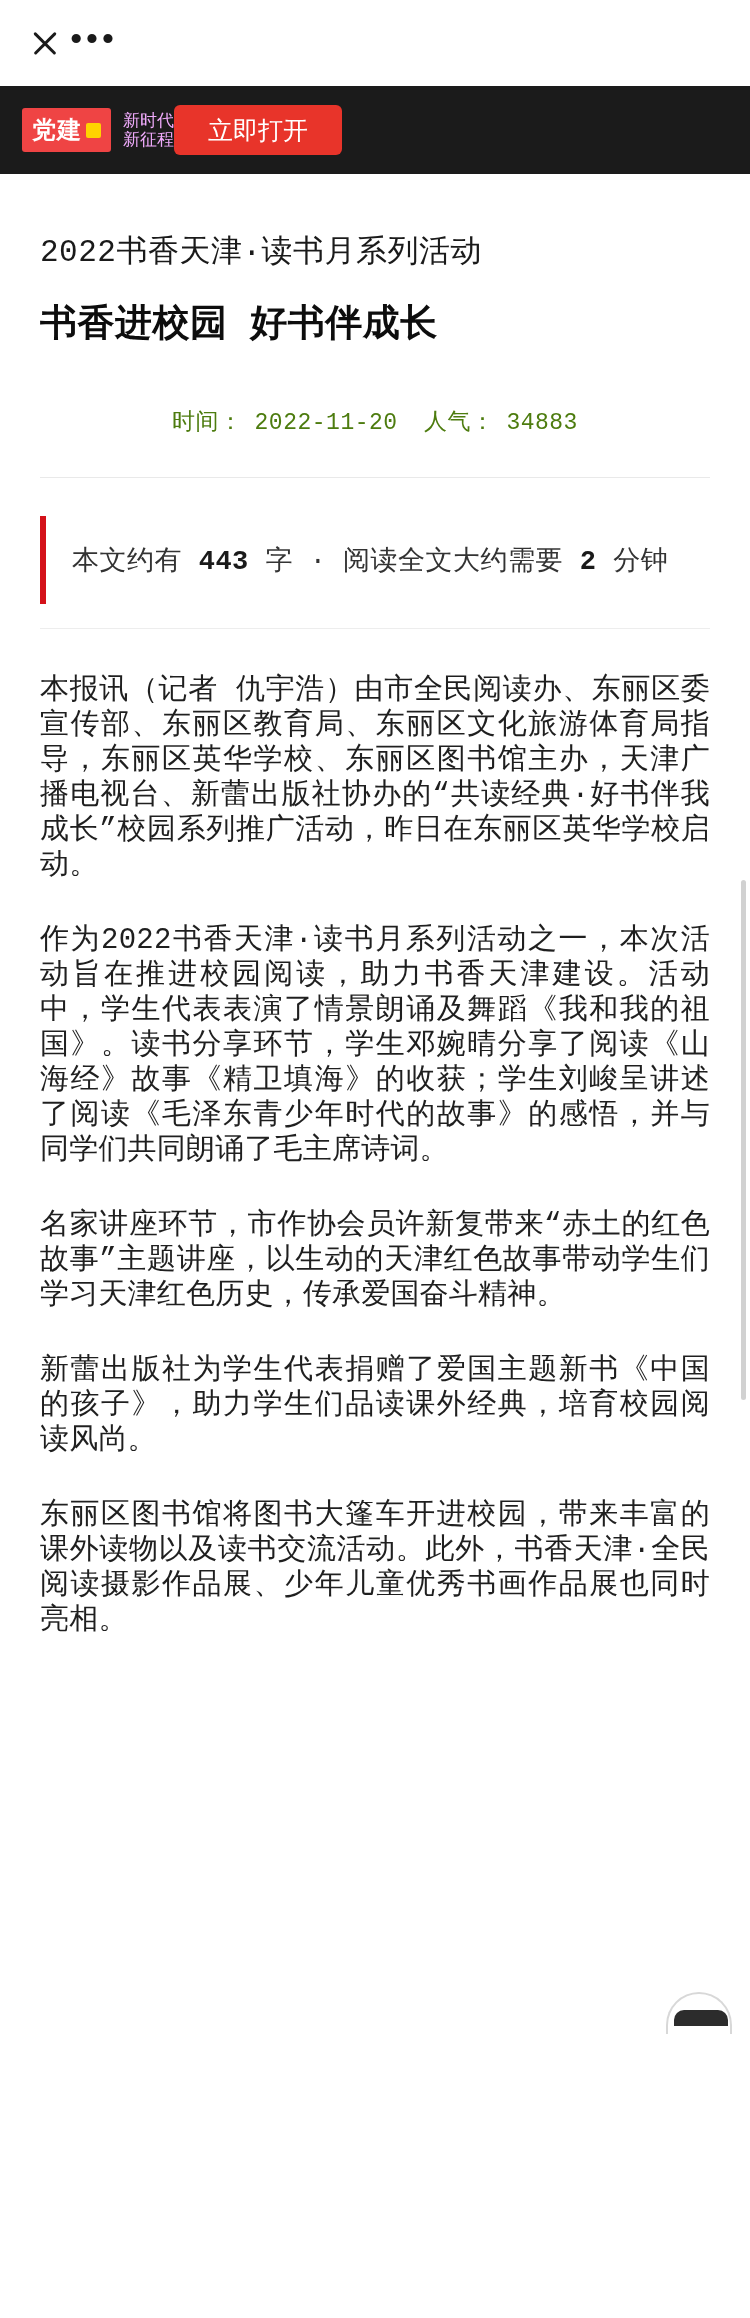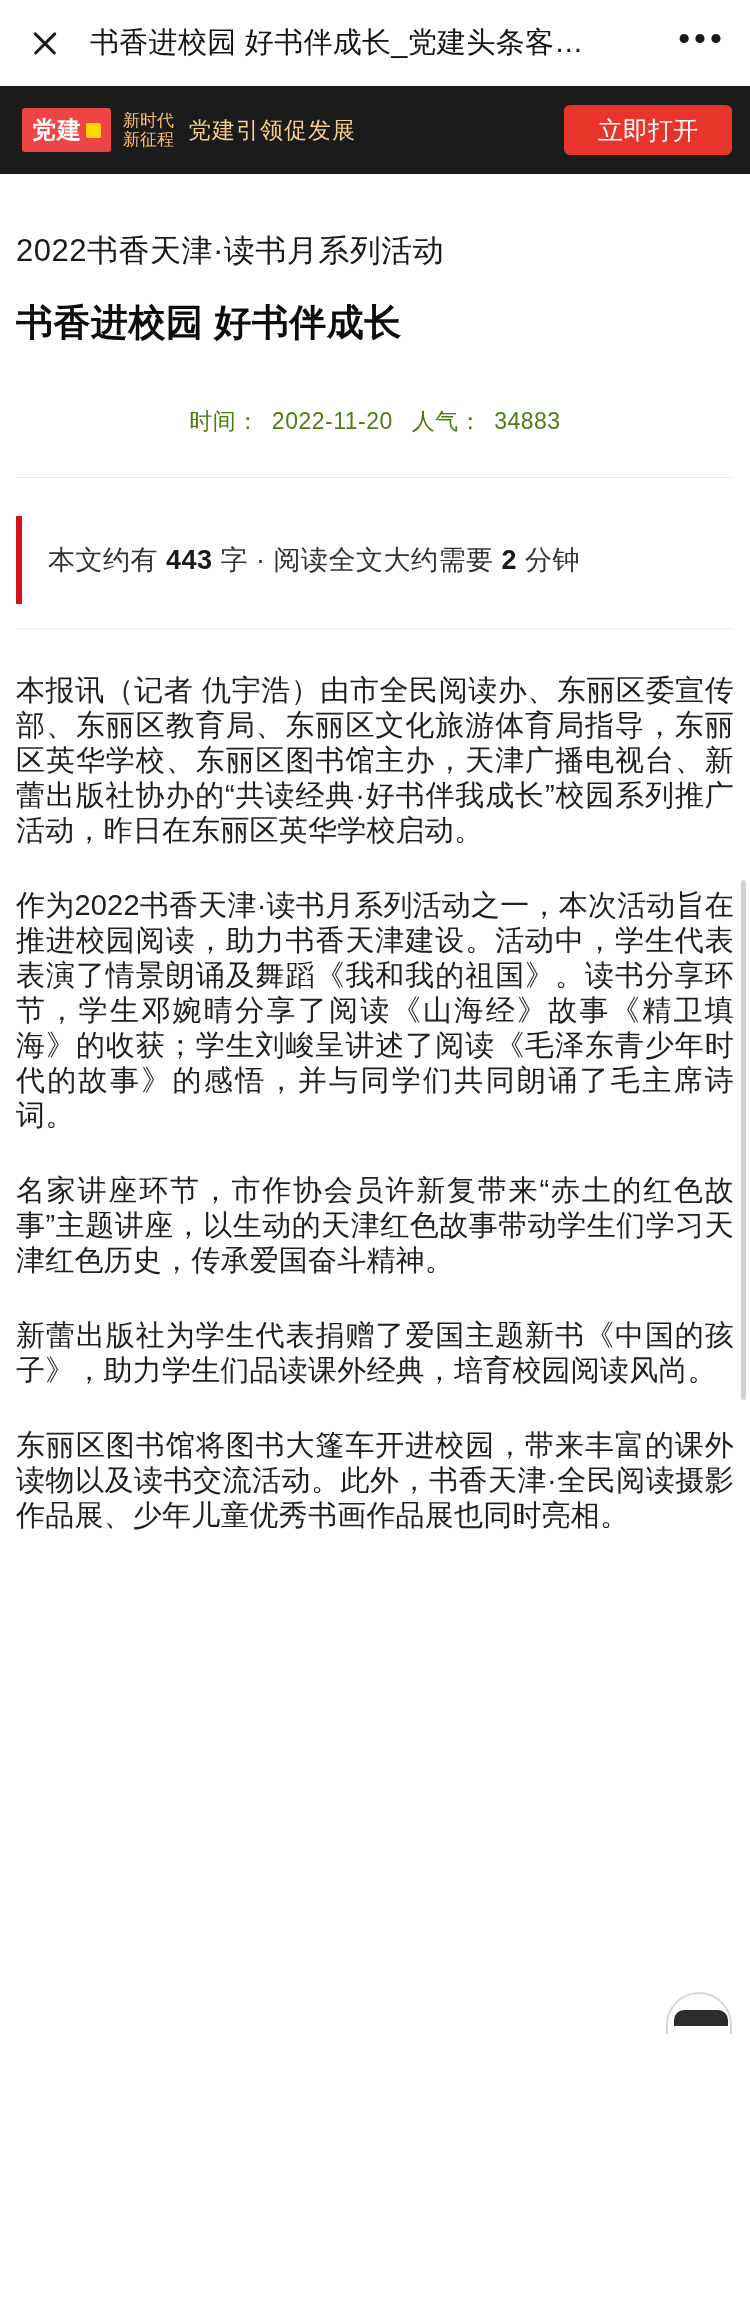--- a/index.html
+++ b/index.html
@@ -93,21 +93,21 @@
   .brand-logo .logo-dot {
     display: inline-block;
     width: 15px;
     height: 15px;
     background: #ffd400;
     border-radius: 2px;
   }
   .brand-sub {
     flex: 0 0 auto;
     margin-left: 12px;
-    color: #fdba74;
+    color: #f0abfc;
     font-size: 17px;
     line-height: 19px;
     font-family: "DejaVu Serif", serif;
     white-space: nowrap;
   }
   .brand-slogan {
     flex: 1 1 auto;
     margin-left: 14px;
     color: #f3d08a;
     font-size: 23px;
@@ -124,21 +124,22 @@
     border: none;
     border-radius: 6px;
     width: 168px;
     height: 50px;
     cursor: pointer;
     font-family: "Liberation Sans", sans-serif;
   }
 
   
   .article {
-    padding: 0 16px;
+    padding: 0 40px;
+    font-family: Liberation Mono, monospace;
   }
   .kicker {
     margin-top: 56px;
     font-size: 31px;
     color: #1a1a1a;
     letter-spacing: 0.5px;
   }
   .headline {
     margin-top: 26px;
     font-size: 37px;
@@ -220,34 +221,32 @@
     background: #1a1a1a;
     border-radius: 10px 10px 0 0;
     opacity: 0.92;
   }
 </style>
 </head>
 <body>
 
 <div class="navbar">
   <div class="nav-close"></div>
-  <div class="nav-title">书香进校园 好书伴成长_党建头条客…</div>
   <div class="nav-more">•••</div>
 </div>
 
 <div class="appbar">
   <div class="brand-logo">
     <span>党建</span>
     <span class="logo-dot"></span>
   </div>
   <div class="brand-sub">
     <div>新时代</div>
     <div>新征程</div>
   </div>
-  <div class="brand-slogan">党建引领促发展</div>
   <button class="open-btn">立即打开</button>
 </div>
 
 <div class="article">
 
   <div class="kicker">2022书香天津·读书月系列活动</div>
   <h1 class="headline">书香进校园 好书伴成长</h1>
 
   <div class="meta">
     <span>时间：</span><span>2022-11-20</span>

